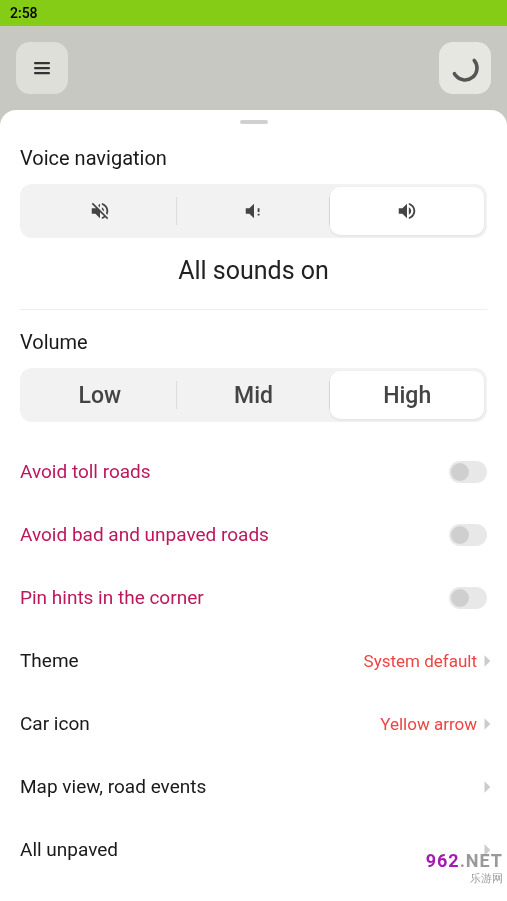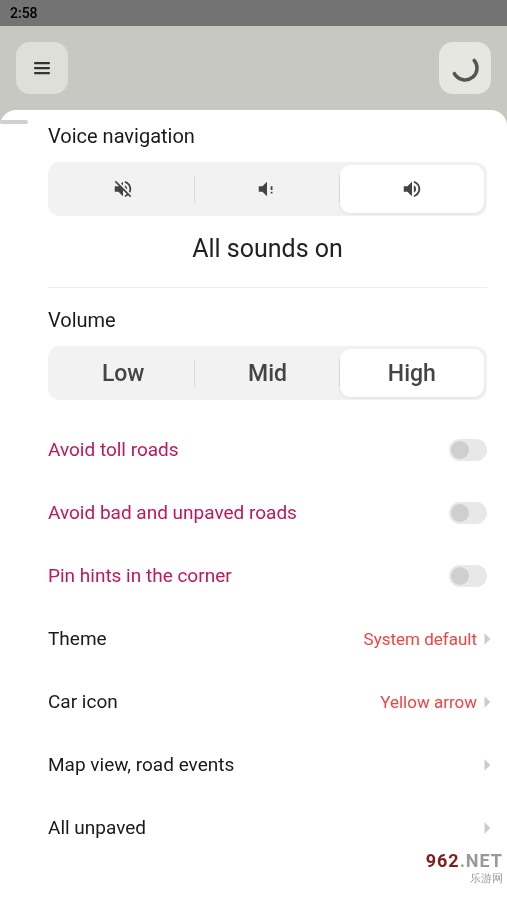--- a/index.html
+++ b/index.html
@@ -1,42 +1,42 @@
 <!DOCTYPE html>
 <html><head>
   <meta charset="utf-8">
   <style>
     * { margin: 0; padding: 0; box-sizing: border-box; }
     body { font-family: -apple-system, BlinkMacSystemFont, 'Segoe UI', Roboto, sans-serif; width: 507px; height: 901px; background: #c8c8c2; overflow: hidden; position: relative; }
-    .status-bar { height: 26px; display: flex; align-items: center; padding: 0 10px; font-size: 14px; font-weight: 500; color: #000; background: #737373; }
+    .status-bar { height: 26px; display: flex; align-items: center; padding: 0 10px; font-size: 14px; font-weight: 500; color: #000; background: #84cc16; }
     .top-nav { height: 84px; display: flex; align-items: center; justify-content: space-between; padding: 0 16px; background: #c8c8c2; }
     .icon-btn { width: 52px; height: 52px; border-radius: 14px; background: #dfdfd9; display: flex; align-items: center; justify-content: center; border: none; cursor: pointer; }
     .icon-btn.right { background: #e7e7e1; }
-    .sheet { position: absolute; top: 110px; left: 0; right: 0; bottom: 0; background: #fff; border-top-left-radius: 16px; border-top-right-radius: 16px; display: flex; flex-direction: row; }
+    .sheet { position: absolute; top: 110px; left: 0; right: 0; bottom: 0; background: #fff; border-top-left-radius: 16px; border-top-right-radius: 16px; display: flex; flex-direction: column; }
     .handle { width: 28px; height: 4px; background: #d0d0d0; border-radius: 2px; margin: 10px auto 8px; }
     .scroll { flex: 1; overflow-y: auto; }
     .section-label { font-size: 20px; color: #1a1a1a; padding: 14px 20px 14px; font-weight: 400; }
     .seg-control { display: flex; background: #f2f2f2; border-radius: 12px; margin: 0 20px 18px; height: 54px; padding: 3px; }
     .seg-item { flex: 1; display: flex; align-items: center; justify-content: center; border-radius: 10px; cursor: pointer; color: #444; font-size: 23px; font-weight: 500; position: relative; }
     .seg-item.selected { background: #fff; box-shadow: 0 1px 3px rgba(0,0,0,0.08); }
     .seg-item:not(:last-child):not(.selected)::after { content: ''; position: absolute; right: 0; top: 10px; bottom: 10px; width: 1px; background: #ddd; }
     .status-text { text-align: center; font-size: 25px; color: #222; margin: 8px 0 24px; }
     .divider { height: 1px; background: #eee; margin: 0 20px 6px; }
     .toggle-row { display: flex; align-items: center; justify-content: space-between; padding: 20px 20px 20px; }
     .toggle-row .label { font-size: 19px; color: #be185d; }
     .switch { width: 38px; height: 22px; background: #e8e8e8; border-radius: 11px; position: relative; cursor: pointer; }
     .switch .knob { width: 18px; height: 18px; background: #cfcfcf; border-radius: 50%; position: absolute; top: 2px; left: 2px; transition: left 0.2s; }
     .nav-row { display: flex; align-items: center; justify-content: space-between; padding: 20px 14px 20px 20px; cursor: pointer; }
     .nav-row .label { font-size: 19px; color: #1a1a1a; }
     .nav-row .right { display: flex; align-items: center; gap: 6px; }
     .nav-row .value { font-size: 17px; color: #ef4444; text-align: center; }
     .chev { color: #ccc; }
     .watermark { position: absolute; right: 4px; bottom: 16px; font-size: 11px; color: #9a9a9a; text-align: right; pointer-events: none; line-height: 1.2; }
     .watermark .logo { font-size: 18px; font-weight: bold; letter-spacing: 1px; }
-    .watermark .logo .accent { color: #7f1d1d; }
+    .watermark .logo .accent { color: #a21caf; }
     .watermark .logo .grey { color: #999; }
   </style>
 </head>
 <body>
 
 <div class="status-bar">
   <span>2:58</span>
 </div>
 
 <div class="top-nav">

